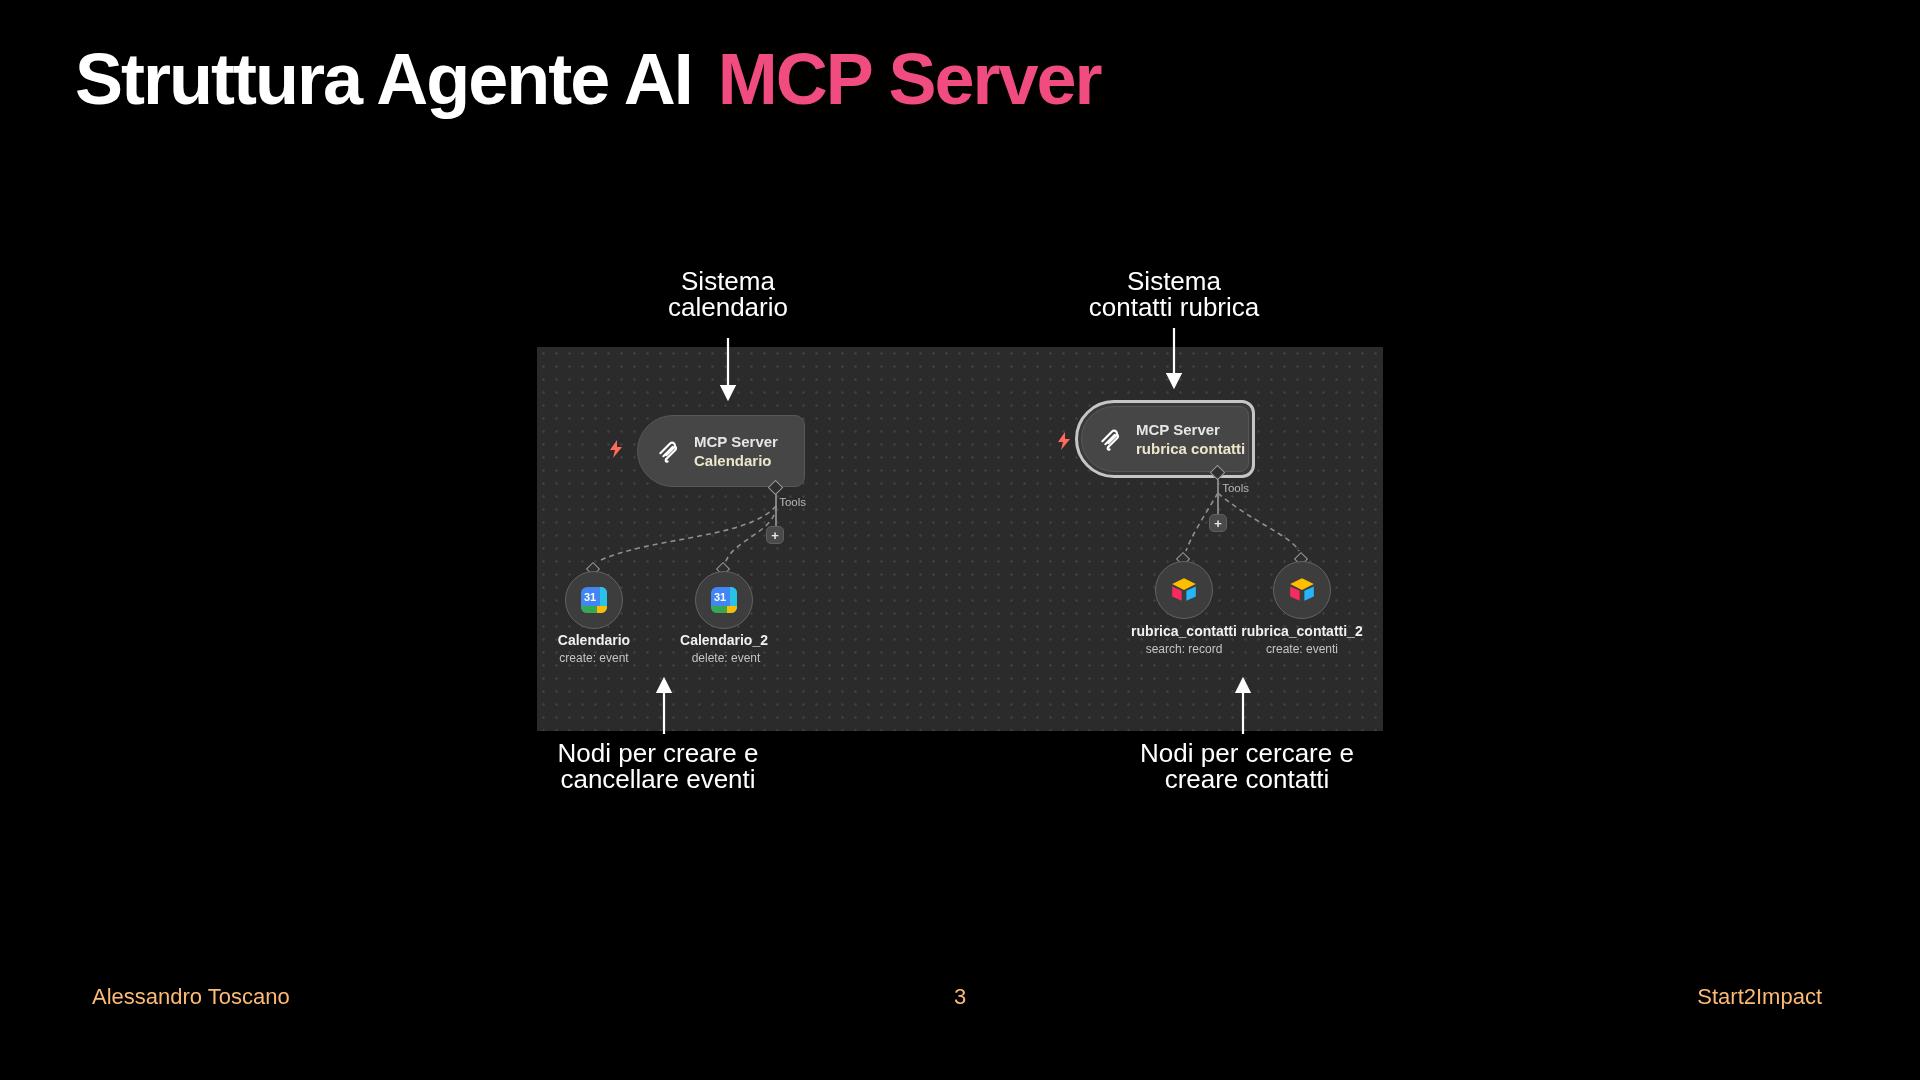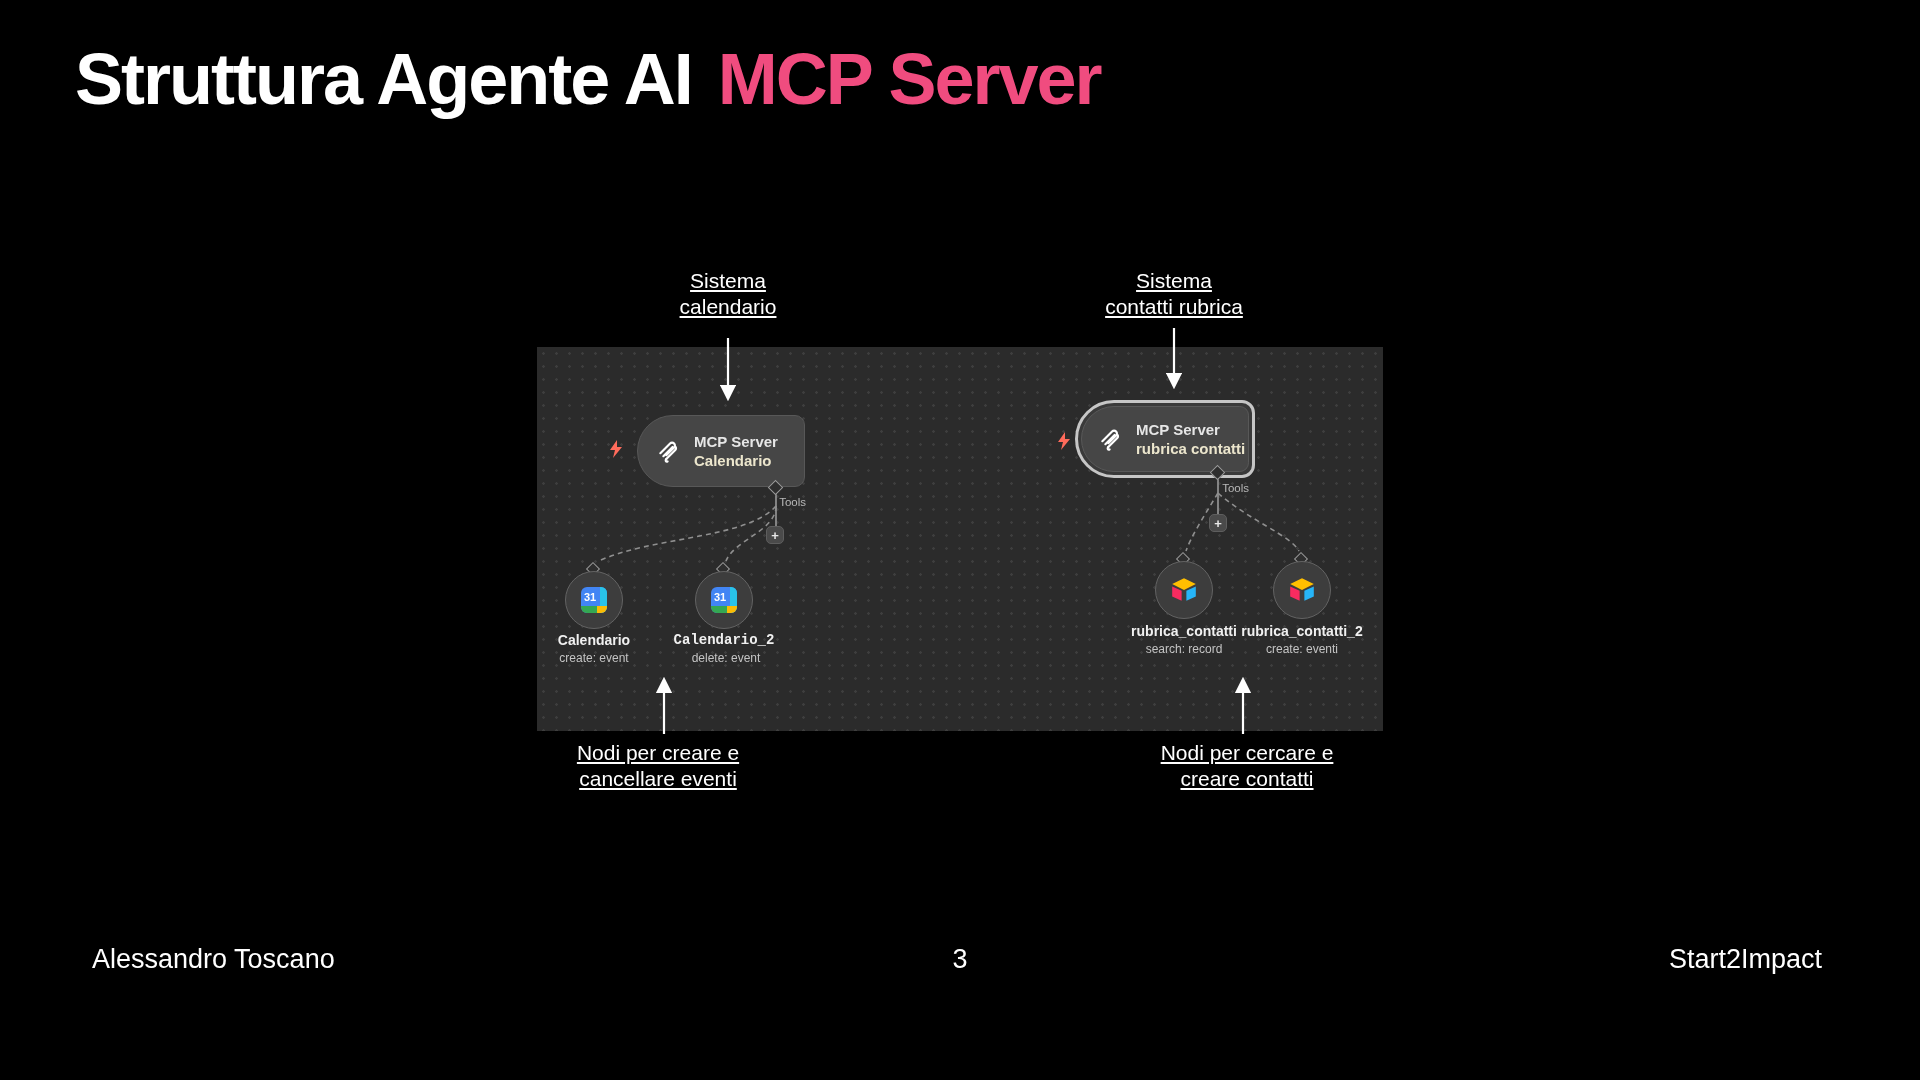--- a/index.html
+++ b/index.html
@@ -6,21 +6,21 @@
   .stage{position:relative;width:1920px;height:1028px;background:#000;overflow:hidden;
          font-family:"Liberation Sans","DejaVu Sans",sans-serif;}
 
   
   .title{position:absolute;left:75px;top:38px;font-size:72px;font-weight:bold;
          letter-spacing:-2px;color:#fff;white-space:nowrap;}
   .title .accent{color:#F04C7F;margin-left:26px;}
 
   
   .ann{position:absolute;width:240px;text-align:center;color:#fff;
-       font-size:21px;line-height:26px;text-decoration:underline;}
+       font-size:26px;line-height:26px;}
 
   
   .panel{position:absolute;left:537px;top:347px;width:846px;height:384px;background:#2b2b2b;
          background-image:radial-gradient(circle,#3e3e3e 1.1px,transparent 1.5px);
          background-size:13px 13px;}
   .wires{position:absolute;left:0;top:0;pointer-events:none;}
 
   .server-node{position:absolute;display:flex;align-items:center;gap:12px;
                background:#464646;border:1px solid #585858;box-sizing:border-box;
                border-radius:36px 10px 10px 36px;padding-left:18px;}
@@ -47,21 +47,21 @@
   
   .gcal{position:relative;width:26px;height:26px;border-radius:6px;overflow:hidden;background:#4285F4;}
   .gcal .strip-r{position:absolute;right:0;top:0;width:7px;height:26px;background:#29c3e8;}
   .gcal .strip-g{position:absolute;left:0;bottom:0;width:16px;height:7px;background:#34A853;}
   .gcal .strip-y{position:absolute;right:0;bottom:0;width:10px;height:7px;background:#FBBC05;}
   .gcal .day{position:absolute;left:3px;top:4px;font-size:11px;font-weight:bold;color:#fff;}
 
   .bolt{position:absolute;}
 
   
-  .footer-item{position:absolute;top:944px;font-size:27px;color:#ffffff;}
+  .footer-item{position:absolute;top:984px;font-size:22px;color:#fdba74;}
   .footer-author{left:92px;}
   .footer-page{left:0;width:1920px;text-align:center;}
   .footer-brand{right:98px;}
 
   .arrows{position:absolute;left:0;top:0;pointer-events:none;}
 </style>
 </head>
 <body>
 
 <div class="stage">
@@ -152,21 +152,21 @@
 
     <div class="diamond" style="left:181px;top:217px;width:10px;height:10px;"></div>
     <div class="tool-circle" style="left:158px;top:224px;">
       <div class="gcal">
         <div class="strip-r"></div>
           <div class="strip-g"></div>
           <div class="strip-y"></div>
         <div class="day">31</div>
       </div>
     </div>
-    <div class="tool-name" style="left:102px;top:285px;font-family:Liberation Mono, monospace;">Calendario_2</div>
+    <div class="tool-name" style="left:102px;top:285px;">Calendario_2</div>
     <div class="tool-op" style="left:104px;top:304px;">delete: event</div>
 
     <div class="diamond" style="left:641px;top:207px;width:10px;height:10px;"></div>
     <div class="tool-circle" style="left:618px;top:214px;">
       <svg width="30" height="26" viewBox="0 0 24 22">
         <polygon points="12,1 22,6 12,11 2,6" fill="#FFBF00"></polygon>
         <polygon points="2,8 10,11.6 10,20 2,16.4" fill="#F82B60"></polygon>
         <polygon points="14,11.6 22,8 22,16.4 14,20" fill="#26B5F8"></polygon>
       </svg>
     </div>

